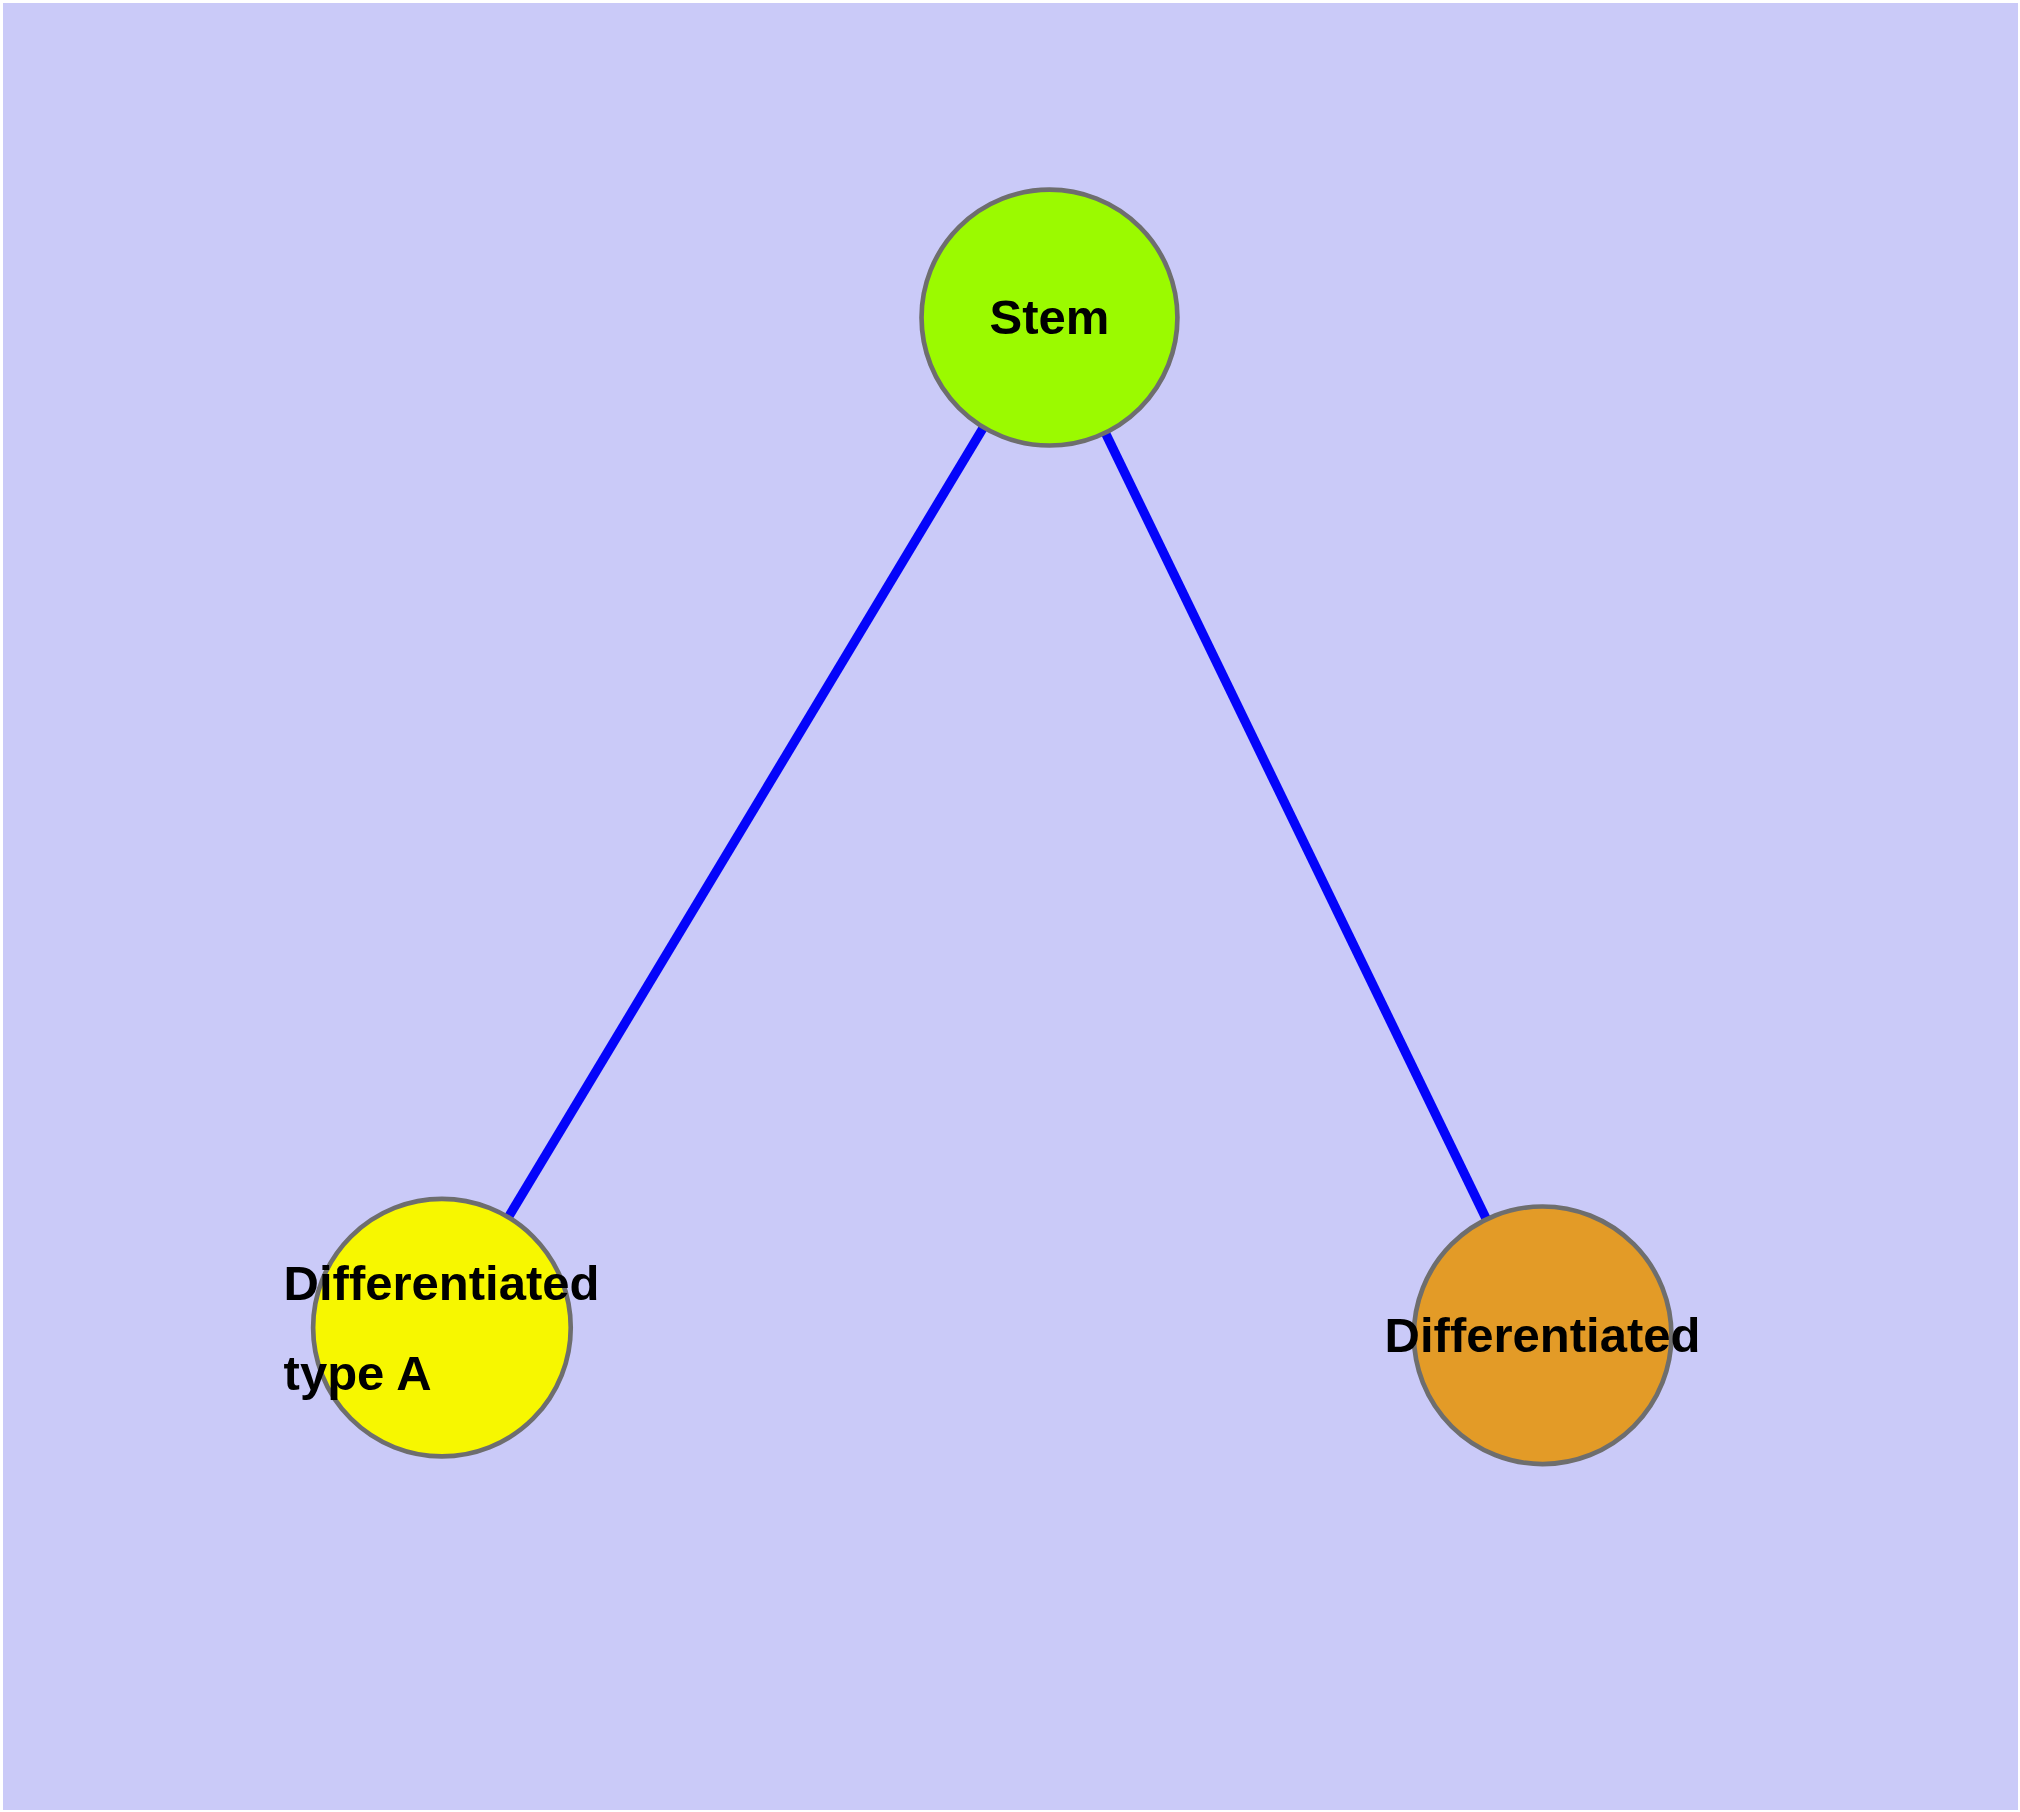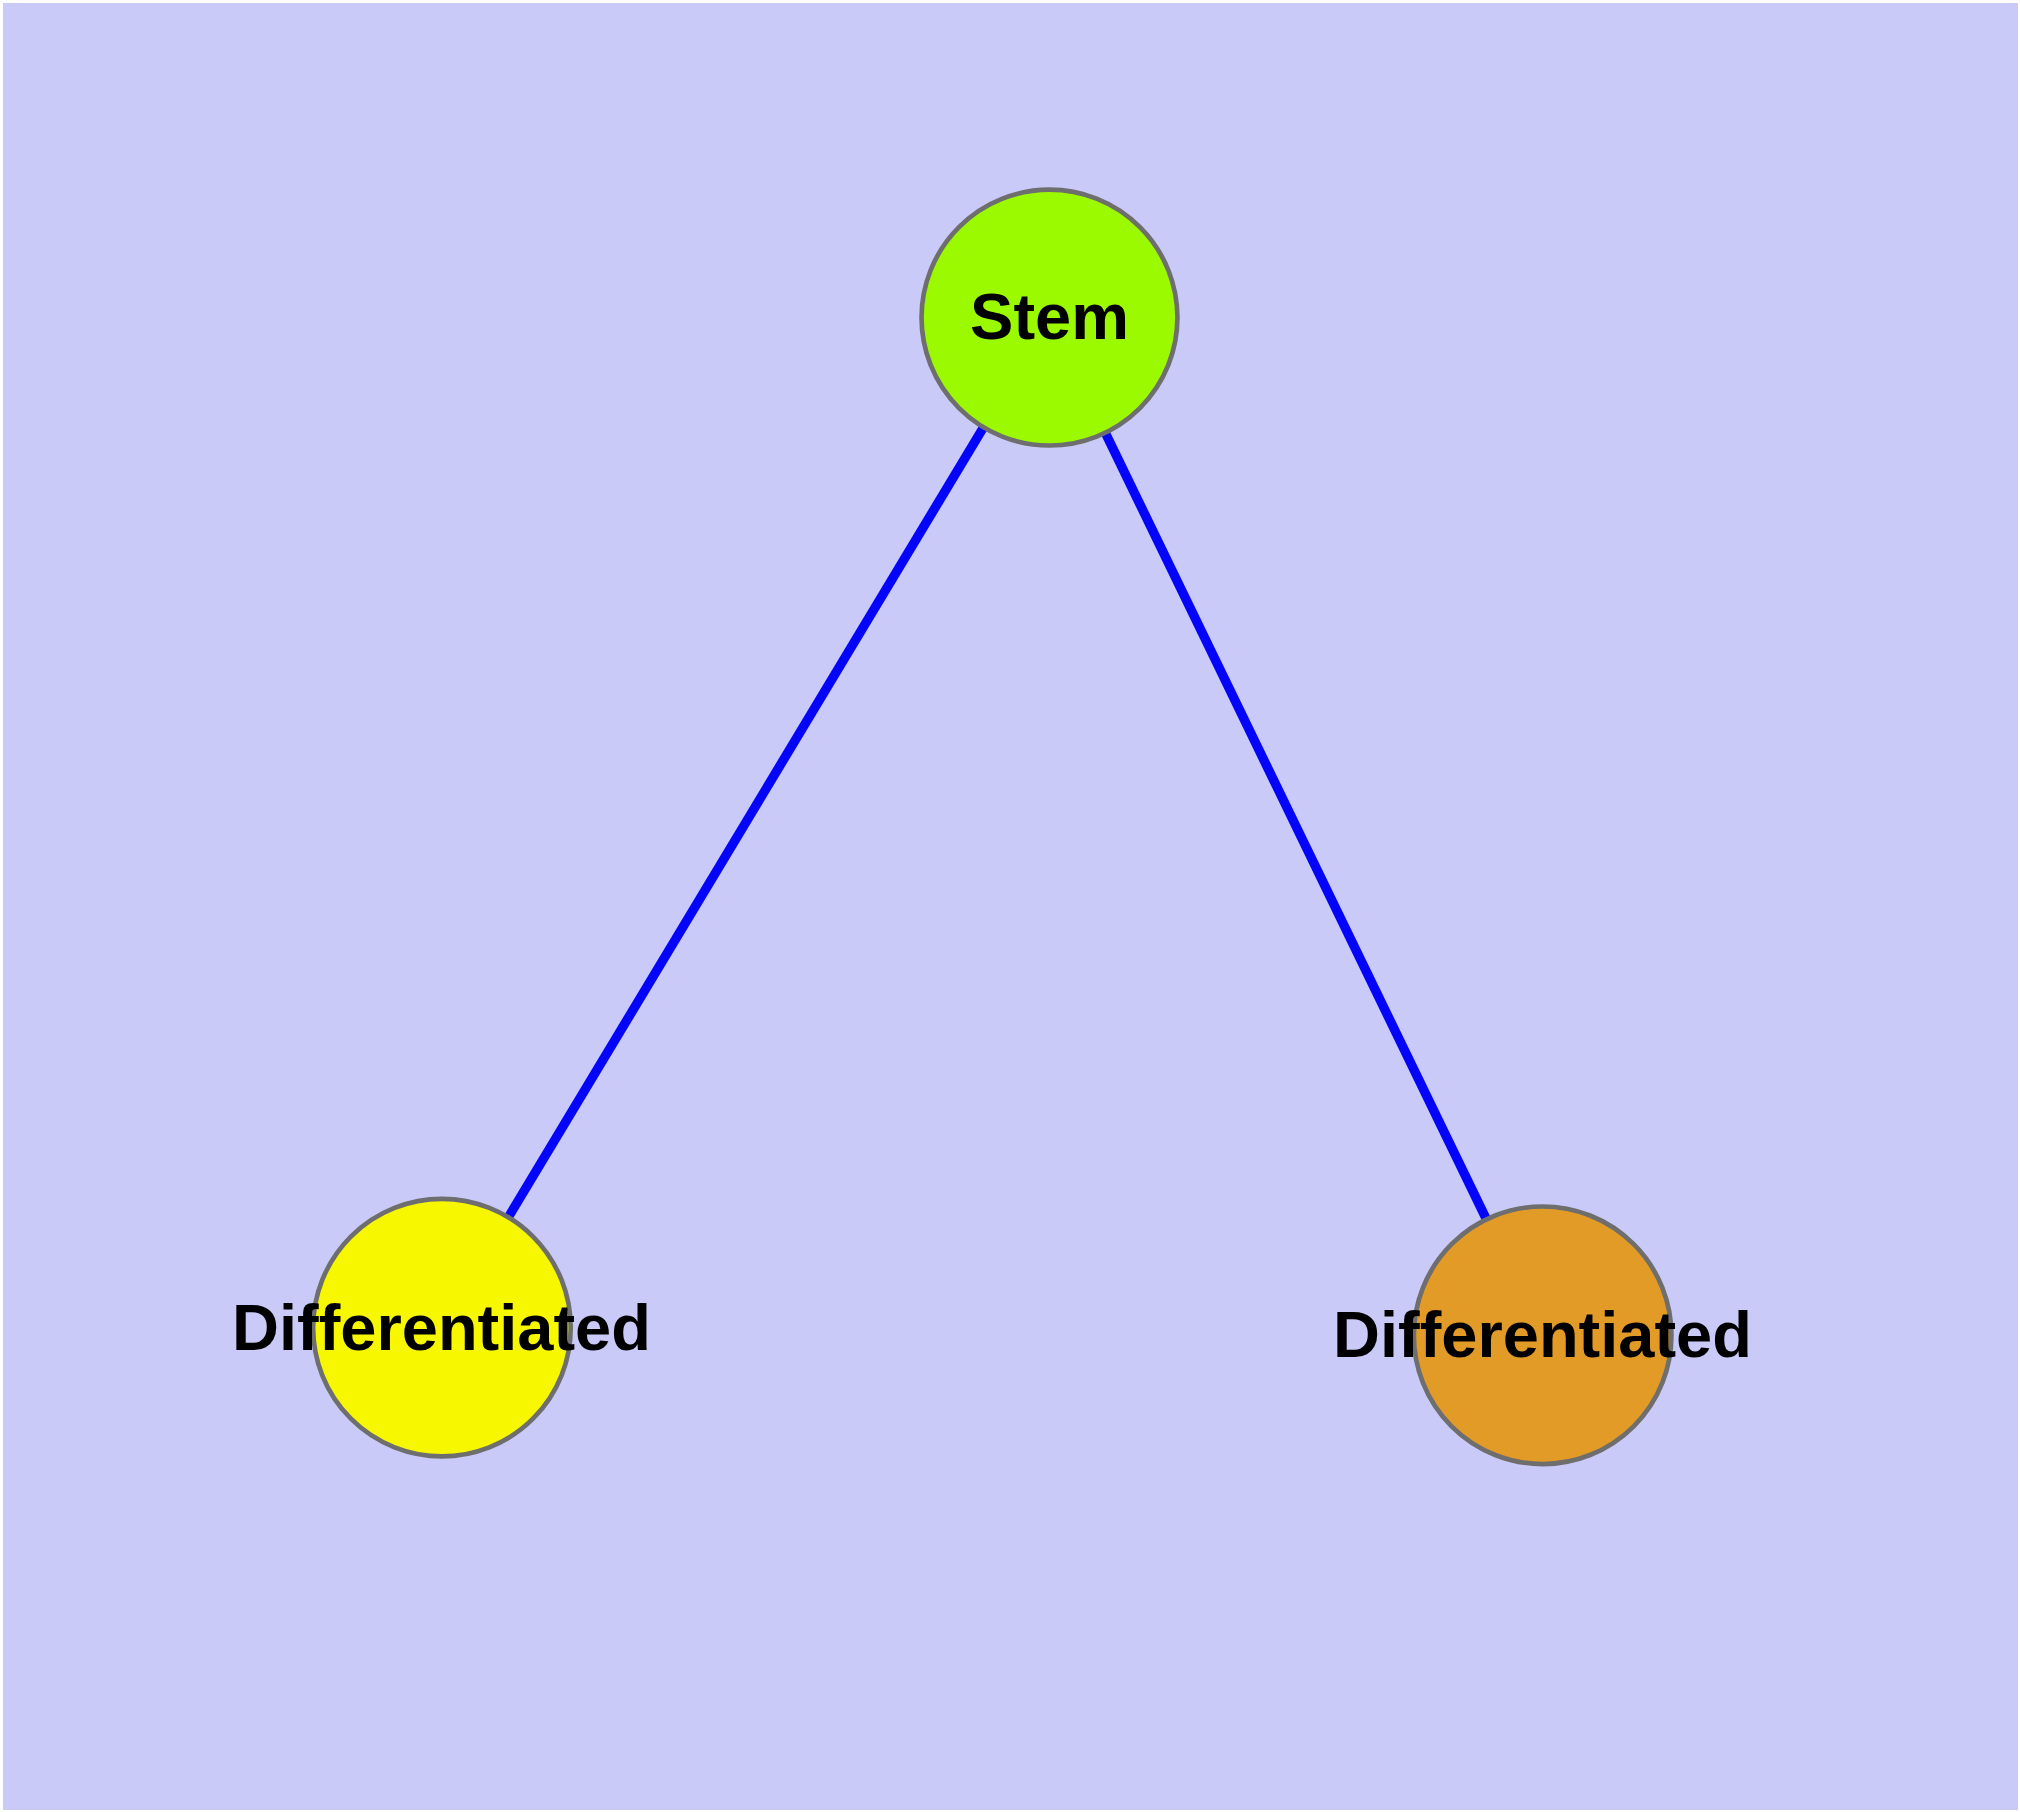--- a/index.html
+++ b/index.html
@@ -26,21 +26,21 @@
     position: absolute;
     left: 0;
     top: 0;
     display: block;
   }
   .node-label {
     position: absolute;
     transform: translate(-50%, -50%);
     text-align: left;
     font-weight: bold;
-    font-size: 65px;
+    font-size: 49px;
     line-height: 90px;
     color: #000000;
     white-space: nowrap;
     letter-spacing: 0px;
   }
   .label-line {
     display: block;
   }
 </style>
 </head>
@@ -54,19 +54,20 @@
     <circle cx="518" cy="1563" r="152" fill="#F7F700" stroke="#6E6E6E" stroke-width="5.5"></circle>
     <circle cx="1817" cy="1572" r="152" fill="#E39B27" stroke="#6E6E6E" stroke-width="5.5"></circle>
   </svg>
 
   <div class="node-label" style="left: 1047px; top: 314px;">
     <span class="label-line">Stem</span>
   </div>
 
   <div class="node-label" style="left: 439px; top: 1325px;">
     <span class="label-line">Differentiated</span>
+    <span class="label-line">type A</span>
   </div>
 
   <div class="node-label" style="left: 1540px; top: 1332px;">
     <span class="label-line">Differentiated</span>
   </div>
 </div>
 
 
 </body></html>

